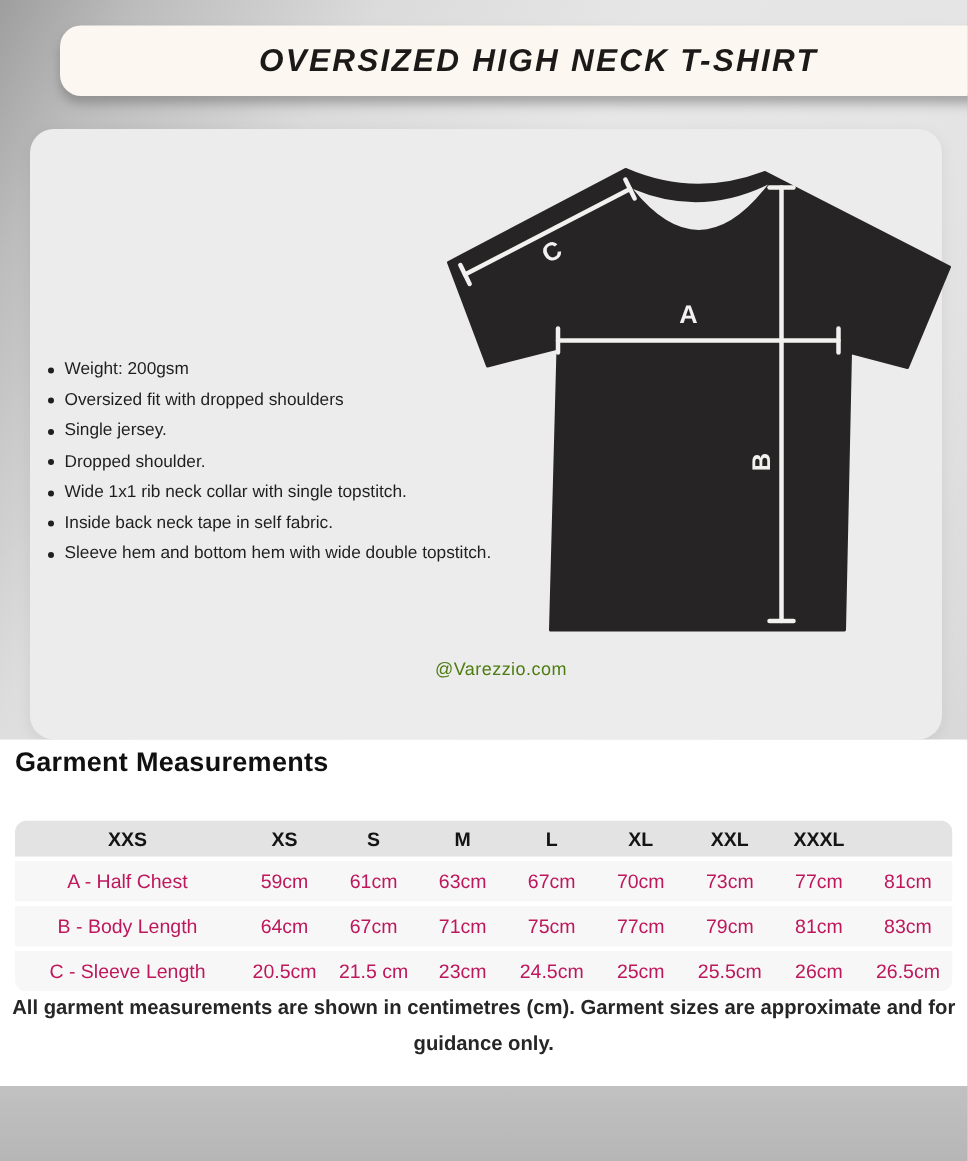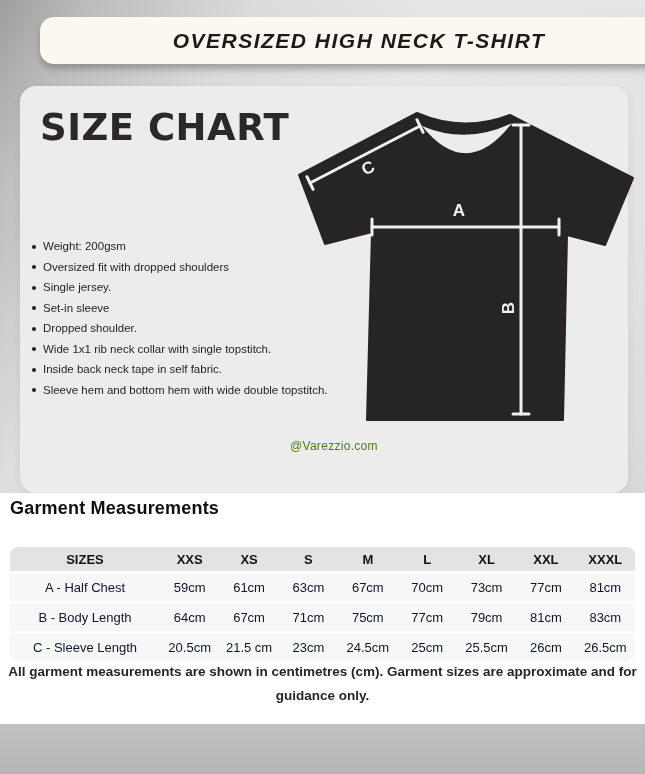--- a/index.html
+++ b/index.html
@@ -74,21 +74,21 @@
   }
   .size-table {
     position:absolute; left:10px; top:54px; width:625px;
     border-radius:8px; overflow:hidden;
   }
   .trow { display:grid; grid-template-columns:150px repeat(8,1fr); }
   .trow.thead { background:#e3e3e3; }
   .trow.tdata { background:#f7f7f7; margin-top:3px; }
   .trow .cell {
     display:flex; align-items:center; justify-content:center;
-    font-size:13px; color:#0f172a; height:27px;
+    font-size:13px; color:#be185d; height:27px;
   }
   .trow.thead .cell { font-weight:bold; height:24px; color:#141414; }
   .note {
     position:absolute; left:0; top:167px; width:645px; margin:0; padding:0 6px;
     text-align:center; font-size:13.5px; line-height:24px; color:#262626;font-weight:bold;
   }
   .bottom-band {
     position:absolute; left:0; top:724px; width:645px; height:50px;
     background:linear-gradient(180deg,#c2c1c1 0%,#b7b6b6 100%);
   }
@@ -99,27 +99,25 @@
 <div class="canvas">
   <div class="bg-top"></div>
   <div class="streak s1"></div>
   <div class="streak s2"></div>
 
   <div class="title-pill">
     <span>OVERSIZED HIGH NECK T-SHIRT</span>
   </div>
 
   <div class="card">
-    <h1>SIZE CHART</h1>
 
     <ul class="bullets">
       <li>Weight: 200gsm</li>
       <li>Oversized fit with dropped shoulders</li>
       <li>Single jersey.</li>
-      <li>Set-in sleeve</li>
       <li>Dropped shoulder.</li>
       <li>Wide 1x1 rib neck collar with single topstitch.</li>
       <li>Inside back neck tape in self fabric.</li>
       <li>Sleeve hem and bottom hem with wide double topstitch.</li>
     </ul>
 
     <svg class="tshirt-svg" width="350" height="340" viewBox="0 0 350 340">
       <path d="M127,15 Q173,35 220,17 L343,80 L315,147 L277,137 L273,322 L77,322 L82,134 L35,146 L9,77 Z" fill="#262425" stroke="#262425" stroke-width="2" stroke-linejoin="round"></path>
       <path d="M132,28 Q177,47 222,25 Q177,84 132,28 Z" fill="#edecec"></path>
       <g stroke="#f2f1f0" stroke-width="3" stroke-linecap="round">
@@ -139,21 +137,20 @@
     </svg>
 
     <div class="watermark">@Varezzio.com</div>
   </div>
 
   <div class="white-section">
     <h2>Garment Measurements</h2>
 
     <div class="size-table">
       <div class="trow thead">
-        <div class="cell">SIZES</div>
         <div class="cell">XXS</div>
         <div class="cell">XS</div>
         <div class="cell">S</div>
         <div class="cell">M</div>
         <div class="cell">L</div>
         <div class="cell">XL</div>
         <div class="cell">XXL</div>
         <div class="cell">XXXL</div>
       </div>
       <div class="trow tdata">

